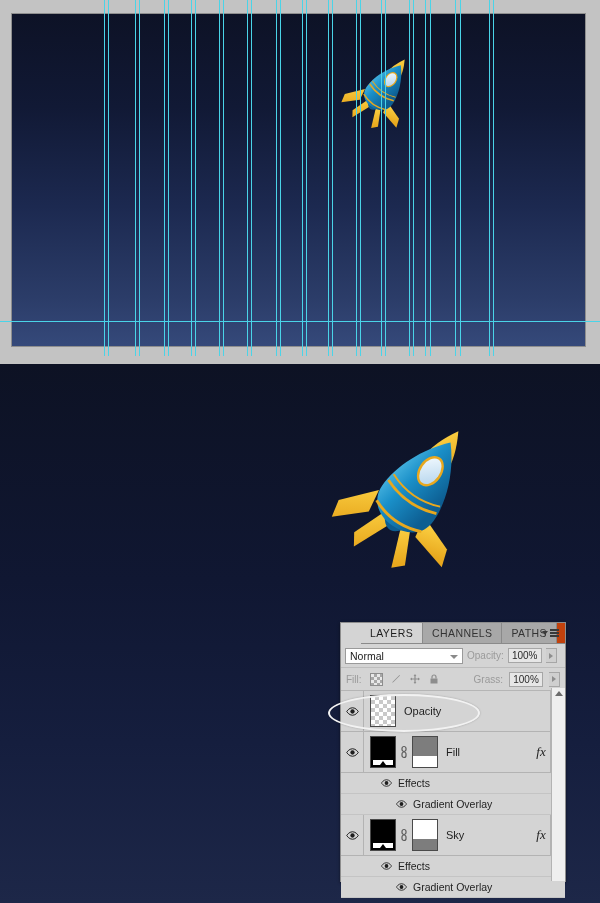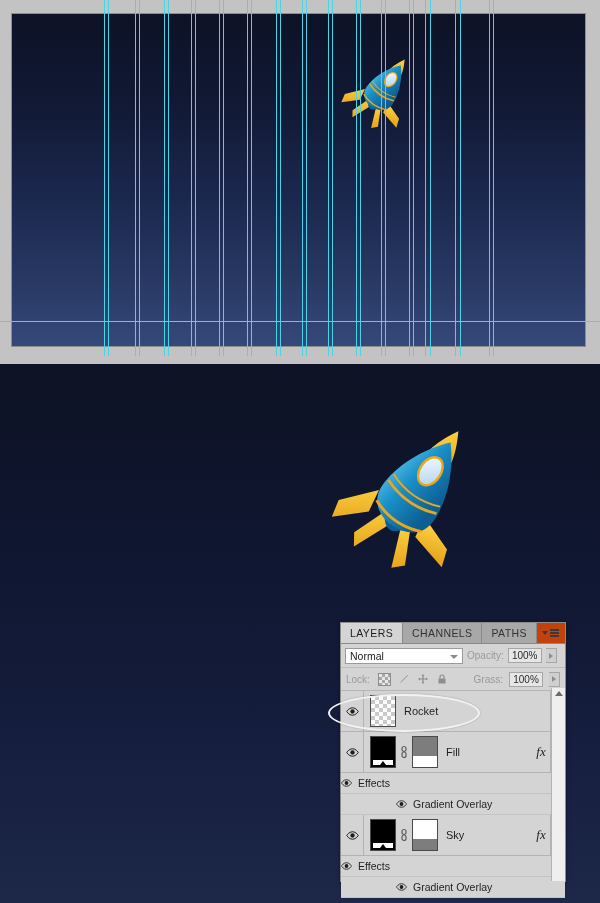--- a/index.html
+++ b/index.html
@@ -49,21 +49,21 @@
     position:absolute;left:340px;top:622px;width:226px;height:260px;
     background:#d4d4d4;
     border:1px solid #8d8d8d;
     box-shadow:0 1px 3px rgba(0,0,0,.45);
     font-size:11px;color:#2a2a2a;
     box-sizing:border-box;
   }
   
   .tabstrip{
     height:20px;background:#c2410c;display:flex;align-items:stretch;
-    border-bottom:1px solid #8a8a8a;position:relative;
+    border-bottom:1px solid #8a8a8a;position:relative;margin-left:20px;
   }
   .tab{
     display:flex;align-items:center;padding:0 9px;
     font-size:10.5px;letter-spacing:.4px;color:#333;
     border-right:1px solid #8a8a8a;
     background:#a8a8a8;
   }
   .tab.active{background:#d4d4d4;color:#1d1d1d;}
   .panel-menu{
     position:absolute;right:5px;top:4px;width:18px;height:12px;
@@ -148,21 +148,21 @@
   .arrow-cell{
     width:14px;height:100%;display:flex;align-items:center;justify-content:center;
     border-left:1px solid #b3b3b3;
   }
   .tri-up{width:0;height:0;border-left:4px solid transparent;border-right:4px solid transparent;border-bottom:5px solid #4a4a4a;}
 
   .sub-row{
     display:flex;align-items:center;height:20px;background:#d4d4d4;
     border-bottom:1px solid #c4c4c4;font-size:10.5px;color:#232323;
   }
-  .sub-row.indent1{}
+  .sub-row.indent1{padding-left:40px;}
   .sub-row.indent2{padding-left:55px;}
   .sub-row .eye-sm{margin-right:6px;display:flex;align-items:center;}
 
   .scrollbar{
     position:absolute;right:0;top:65px;width:13px;bottom:0;
     background:#efefef;border-left:1px solid #b3b3b3;
   }
   .scroll-up{
     position:absolute;top:3px;left:50%;transform:translateX(-50%);
     width:0;height:0;border-left:4px solid transparent;border-right:4px solid transparent;border-bottom:5px solid #6b6b6b;
@@ -348,21 +348,21 @@
       <span class="blend-caret"></span>
     </div>
     <span class="dim-label">Opacity:</span>
     <div class="numbox">100%</div>
     <div class="spin">
         <span class="spin-caret"></span>
       </div>
   </div>
 
   <div class="lockrow">
-    <span class="dim-label">Lock:</span>
+    <span class="dim-label">Fill:</span>
     <span class="lock-icons">
       <span class="checkerbox"></span>
       <svg width="12" height="12" viewBox="0 0 12 12">
           <path d="M2 10 L3.5 9 L10 2.5 L9.5 2 L3 8.5 Z" fill="#8d8d8d"></path>
         </svg>
       <svg width="12" height="12" viewBox="0 0 12 12">
           <path d="M6 1 L7.4 3 H6.6 V5.4 H9 V4.6 L11 6 L9 7.4 V6.6 H6.6 V9 H7.4 L6 11 L4.6 9 H5.4 V6.6 H3 V7.4 L1 6 L3 4.6 V5.4 H5.4 V3 H4.6 Z" fill="#8d8d8d"></path>
         </svg>
       <svg width="12" height="12" viewBox="0 0 12 12">
           <rect x="2.5" y="5.5" width="7" height="5" fill="#8d8d8d"></rect>
@@ -381,21 +381,21 @@
       <div class="layer-row">
         <div class="eye-cell">
           <svg width="13" height="9" viewBox="0 0 14 10">
     <path d="M7 0.8 C11 0.8 13.4 5 13.4 5 C13.4 5 11 9.2 7 9.2 C3 9.2 0.6 5 0.6 5 C0.6 5 3 0.8 7 0.8 Z" fill="none" stroke="#1e1e1e" stroke-width="1.1"></path>
     <circle cx="7" cy="5" r="2.4" fill="#1e1e1e"></circle>
           </svg>
         </div>
         <div class="thumb-wrap">
           <div class="thumb checker"></div>
         </div>
-        <div class="layer-name">Rocket</div>
+        <div class="layer-name">Opacity</div>
         <div class="fx-cell"></div>
         <div class="arrow-cell"></div>
       </div>
       <div class="layer-row">
         <div class="eye-cell">
           <svg width="13" height="9" viewBox="0 0 14 10">
     <path d="M7 0.8 C11 0.8 13.4 5 13.4 5 C13.4 5 11 9.2 7 9.2 C3 9.2 0.6 5 0.6 5 C0.6 5 3 0.8 7 0.8 Z" fill="none" stroke="#1e1e1e" stroke-width="1.1"></path>
     <circle cx="7" cy="5" r="2.4" fill="#1e1e1e"></circle>
           </svg>
         </div>

